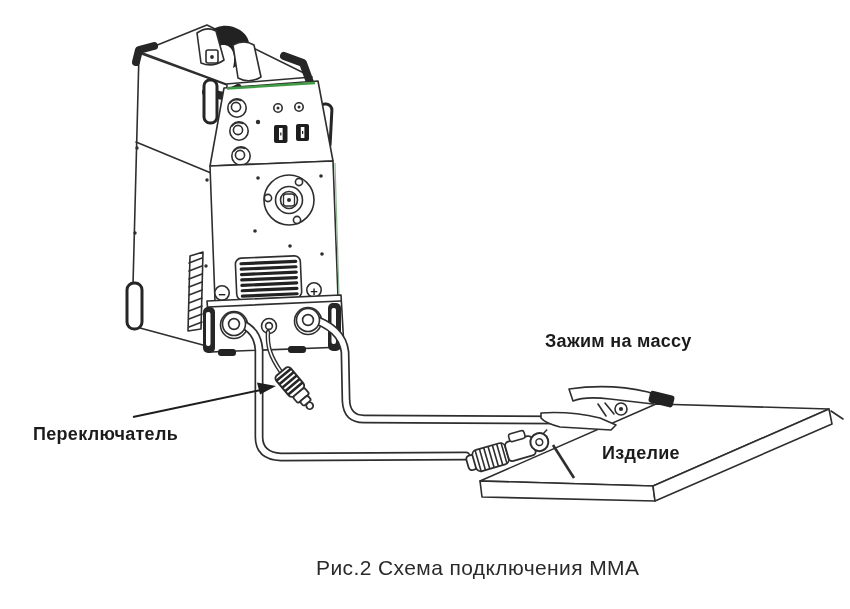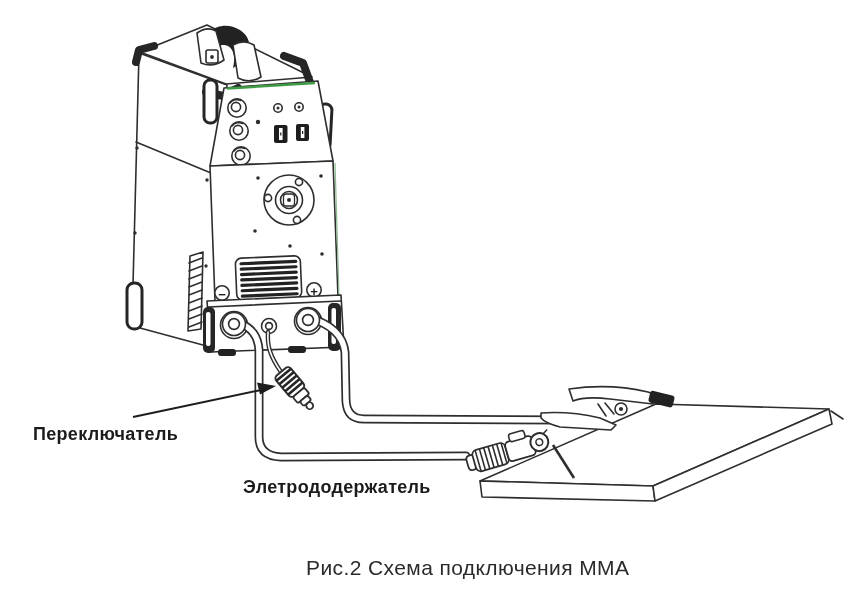--- a/index.html
+++ b/index.html
@@ -224,22 +224,23 @@
       <path d="M-28,-11 L-28,11 M-23.5,-11 L-23.5,11 M-19,-11 L-19,11 M-14.5,-11 L-14.5,11 M-10,-11 L-10,11 M-5.5,-11 L-5.5,11 M-1,-11 L-1,11" stroke="#2e2e2e" stroke-width="1.6" fill="none"></path>
       <rect x="2" y="-10" width="28" height="20" rx="4" fill="#fff" stroke="#2e2e2e" stroke-width="1.8"></rect>
       <rect x="8" y="-17" width="16" height="8" rx="2.5" fill="#fff" stroke="#2e2e2e" stroke-width="1.6"></rect>
       <circle cx="36" cy="-1" r="9" fill="#fff" stroke="#2e2e2e" stroke-width="2"></circle>
       <circle cx="36" cy="-1" r="3.4" fill="none" stroke="#2e2e2e" stroke-width="1.5"></circle>
       <path d="M42,-8 L47,-11" stroke="#2e2e2e" stroke-width="1.5" fill="none"></path>
     </g>
   </g>
 </svg>
 
+  <div class="label" style="left:545px;top:326px;">Зажим на массу</div>
 
   <div class="label" style="left:33px;top:419px;text-align:center;">
     <div>Переключатель</div>
   </div>
 
-  <div class="label" style="left:243px;top:472px;">Элетрододержатель</div>
-
-
-  <div class="caption" style="left:306px;top:556px;text-align:center;">Рис.2 Схема подключения ММА</div>
+
+  <div class="label" style="left:602px;top:438px;">Изделие</div>
+
+  <div class="caption" style="left:316px;top:556px;text-align:center;">Рис.2 Схема подключения ММА</div>
 </div>
 
 </body></html>

